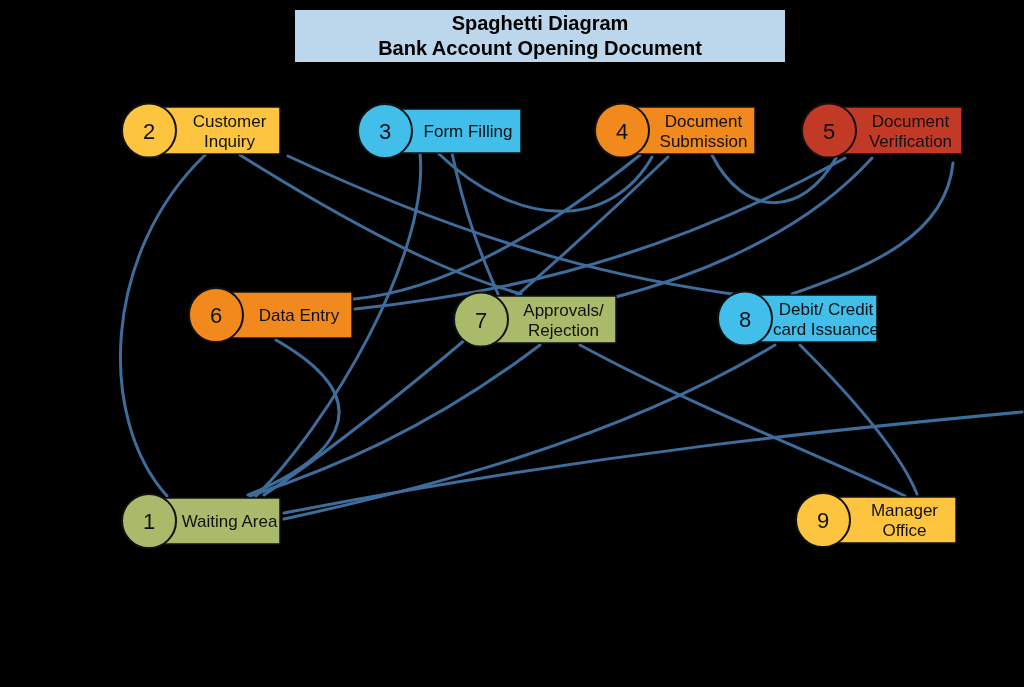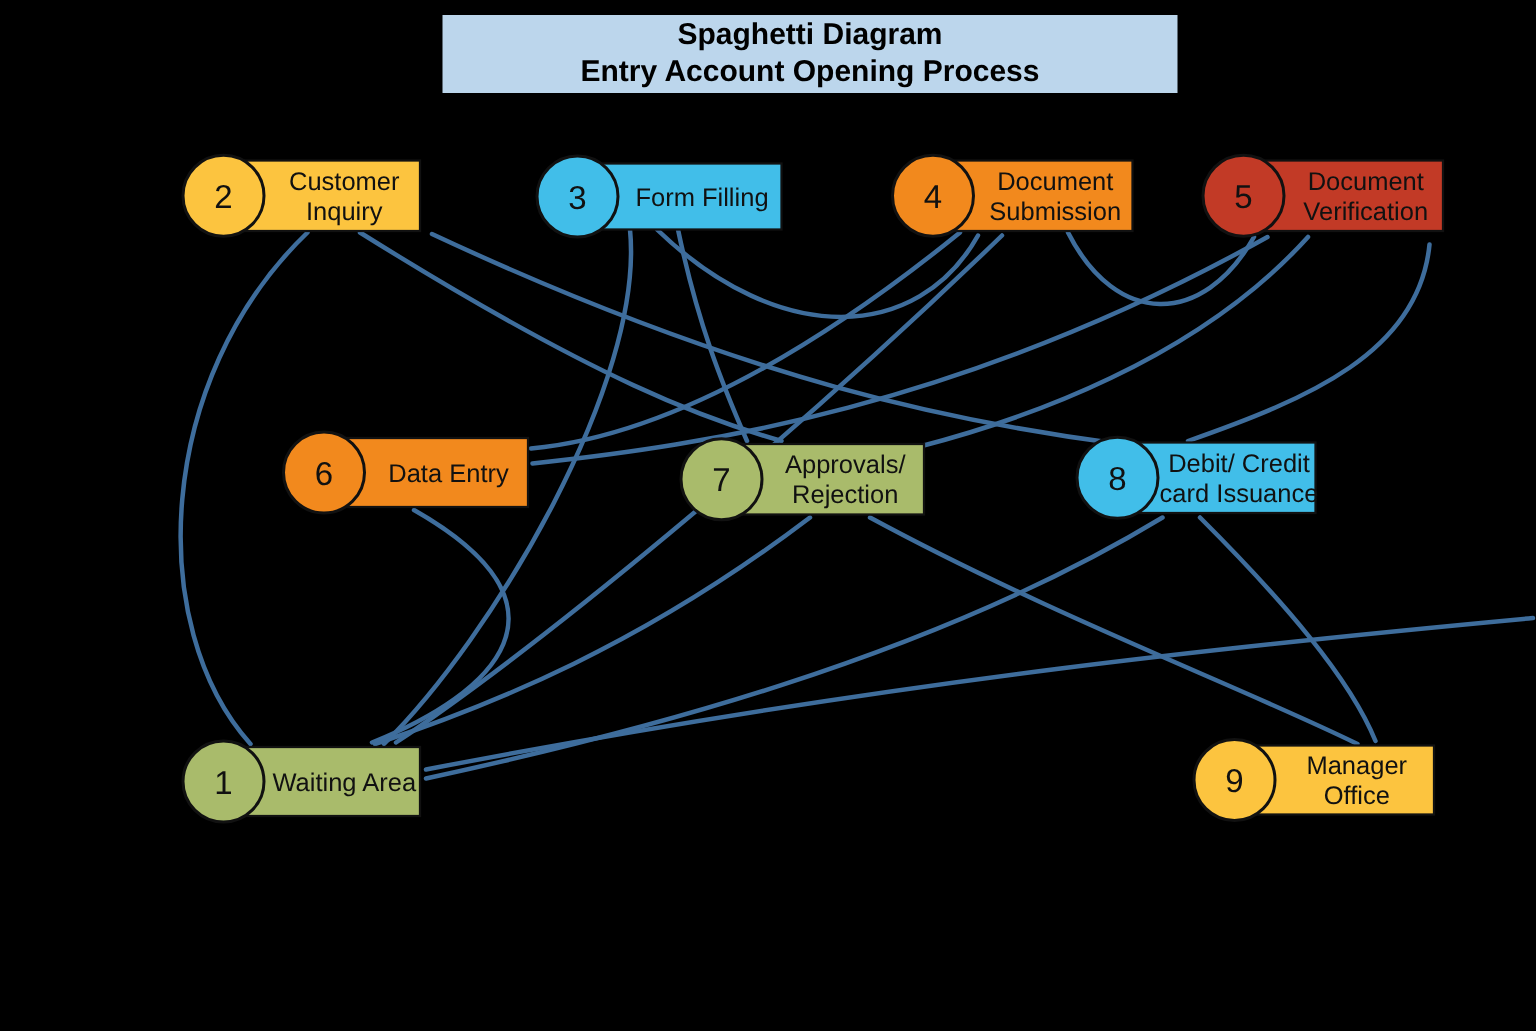--- a/index.html
+++ b/index.html
@@ -99,15 +99,15 @@
       <g>
         <rect x="826" y="497" width="130" height="46" fill="#FCC43F" stroke="#111111" stroke-width="1.5"></rect>
         <circle cx="823" cy="520" r="27" fill="#FCC43F" stroke="#111111" stroke-width="2"></circle>
         <text x="823" y="528" text-anchor="middle" font-size="22" fill="#111111">9</text>
         <text x="904.5" y="516" text-anchor="middle" font-size="17" fill="#111111">Manager</text>
         <text x="904.5" y="536" text-anchor="middle" font-size="17" fill="#111111">Office</text>
       </g>
     </svg>
   <div class="title-box" id="title-box" style="background: rgb(188, 214, 236);">
     <div>Spaghetti Diagram</div>
-    <div>Entry Account Opening Process</div>
+    <div>Bank Account Opening Document</div>
   </div>
 </div>
 
 </body></html>

